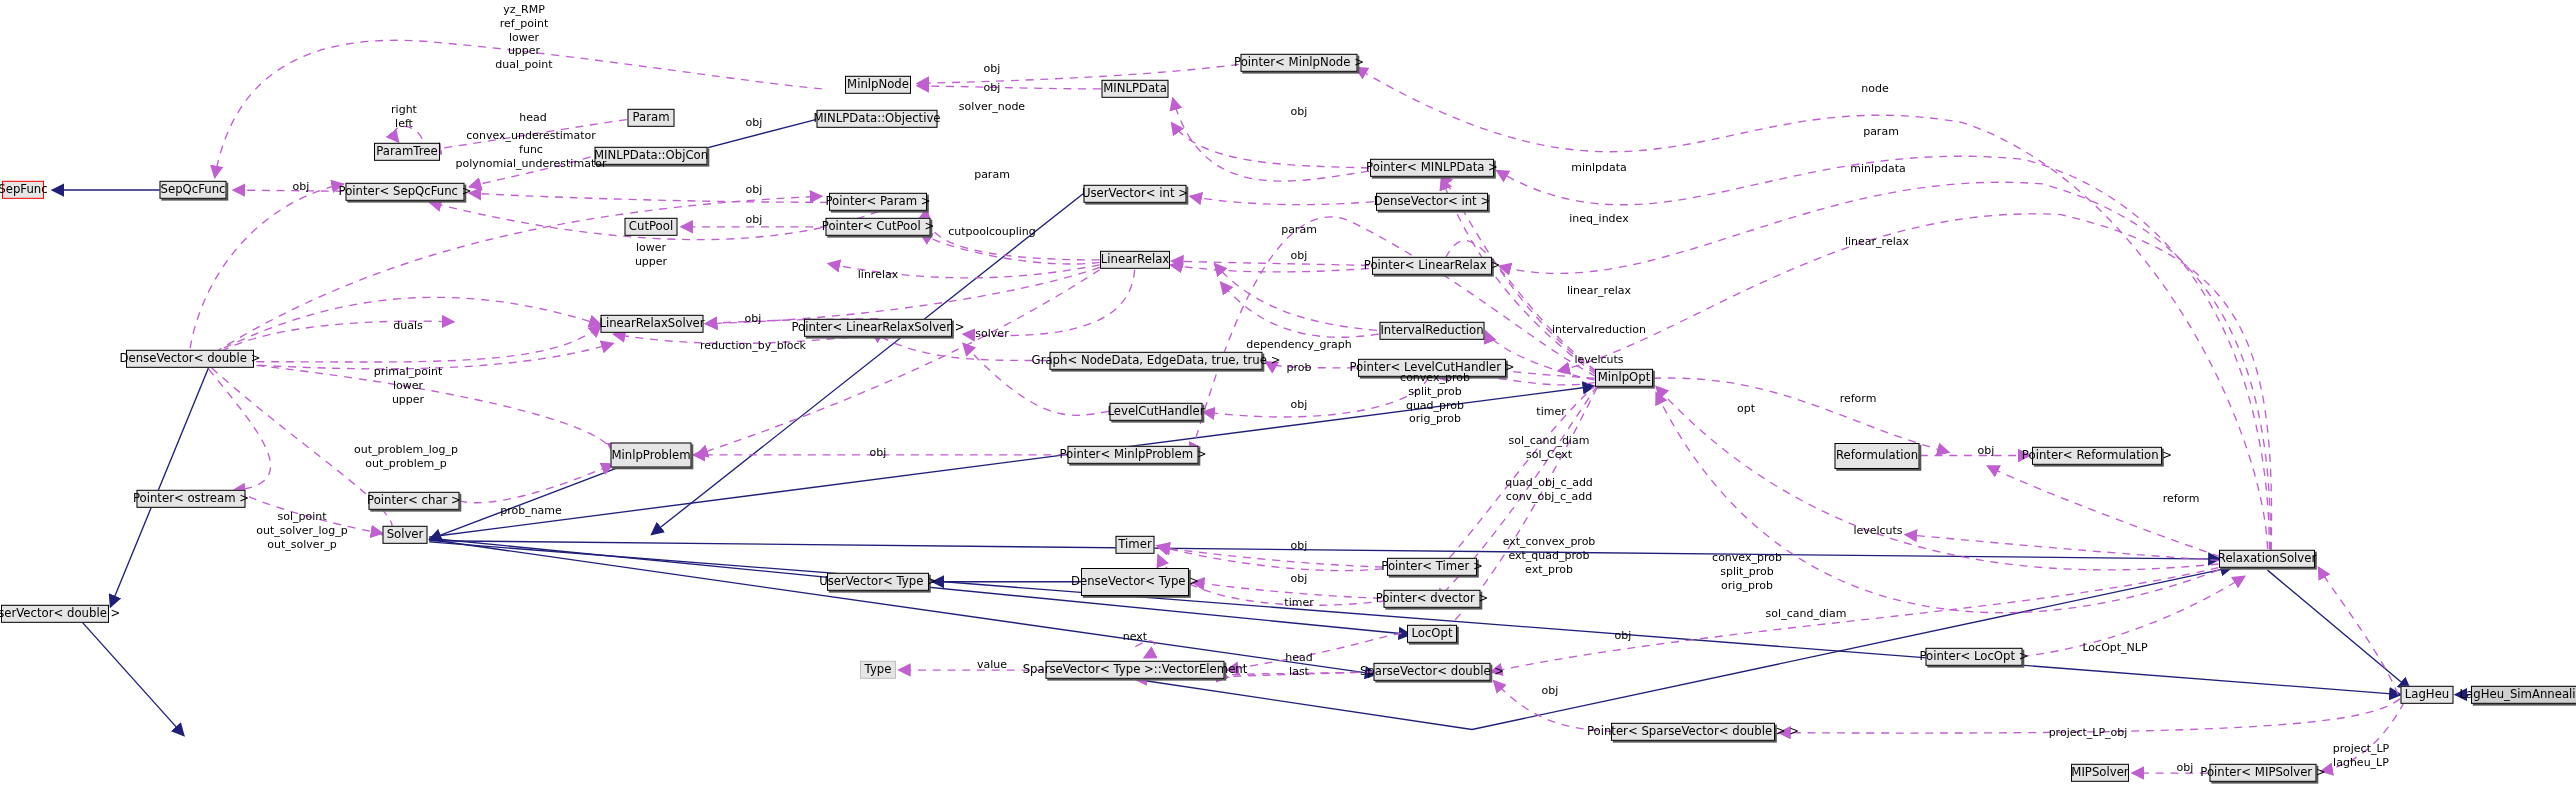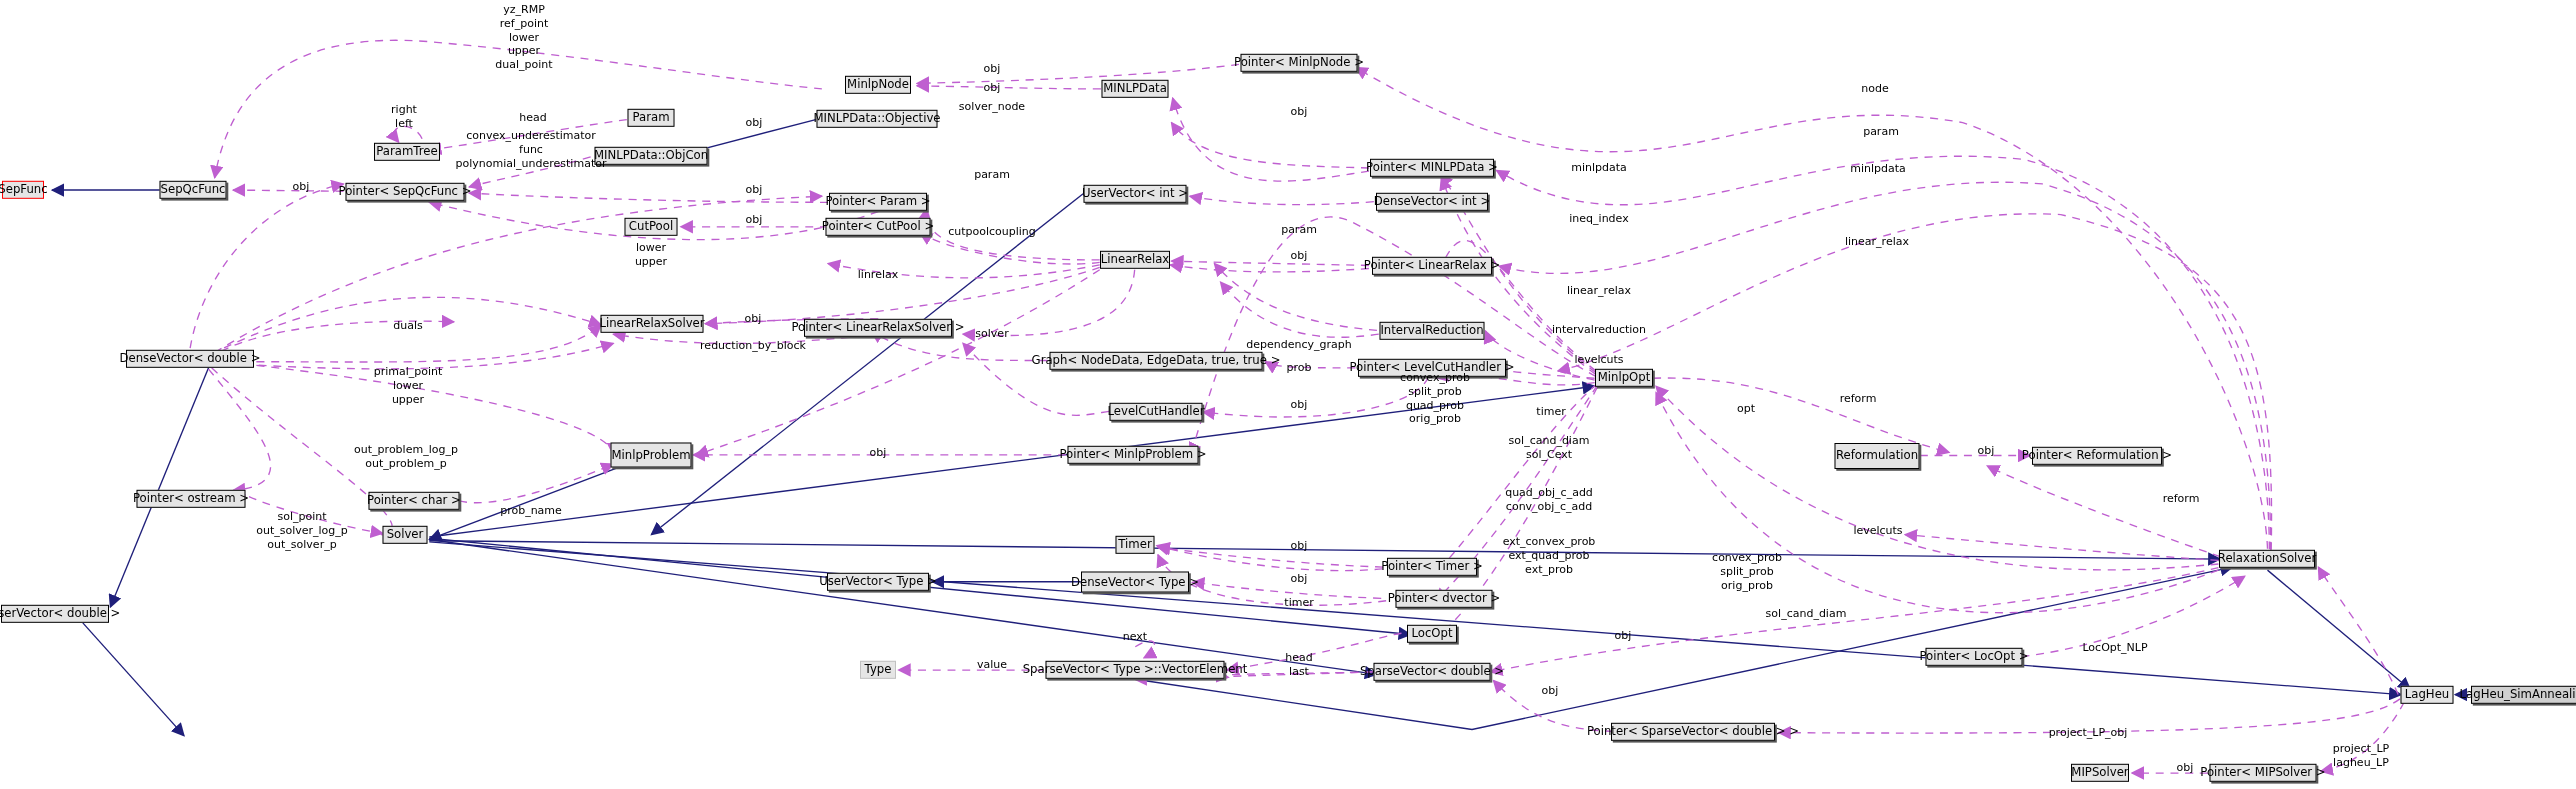--- a/index.html
+++ b/index.html
@@ -177,23 +177,23 @@
     <div class="node shadow" style="left: 1133px; top: 455px; width: 131px; height: 18.4px;">Pointer&lt; MinlpProblem &gt;</div>
     <div class="node shadow" style="left: 1624px; top: 378px; width: 58px; height: 18.4px;">MinlpOpt</div>
     <div class="node shadow" style="left: 1877px; top: 456px; width: 85px; height: 26px;">Reformulation</div>
     <div class="node shadow" style="left: 2097px; top: 456px; width: 130px; height: 18.4px;">Pointer&lt; Reformulation &gt;</div>
     <div class="node" style="left: 191px; top: 499px; width: 109px; height: 18.4px;">Pointer&lt; ostream &gt;</div>
     <div class="node shadow" style="left: 414px; top: 501px; width: 91px; height: 18.4px;">Pointer&lt; char &gt;</div>
     <div class="node" style="left: 405px; top: 535px; width: 45px; height: 18.4px;">Solver</div>
     <div class="node" style="left: 55px; top: 614px; width: 108px; height: 18.4px;">UserVector&lt; double &gt;</div>
     <div class="node" style="left: 1135px; top: 545px; width: 39px; height: 18.4px;">Timer</div>
     <div class="node shadow" style="left: 878px; top: 582px; width: 102px; height: 18.4px;">UserVector&lt; Type &gt;</div>
-    <div class="node shadow" style="left: 1135px; top: 582px; width: 108px; height: 21px;">DenseVector&lt; Type &gt;</div>
+    <div class="node shadow" style="left: 1135px; top: 582px; width: 108px; height: 28px;">DenseVector&lt; Type &gt;</div>
     <div class="node shadow" style="left: 1432px; top: 567px; width: 90px; height: 18.4px;">Pointer&lt; Timer &gt;</div>
-    <div class="node shadow" style="left: 1432px; top: 599px; width: 97px; height: 18.4px; margin-left: 12px;">Pointer&lt; dvector &gt;</div>
+    <div class="node shadow" style="left: 1432px; top: 599px; width: 97px; height: 18.4px;">Pointer&lt; dvector &gt;</div>
     <div class="node shadow" style="left: 1432px; top: 634px; width: 50px; height: 18.4px;">LocOpt</div>
     <div class="node grayborder" style="left: 878px; top: 670px; width: 36px; height: 18.4px;">Type</div>
     <div class="node shadow" style="left: 1135px; top: 670px; width: 179px; height: 18.4px;">SparseVector&lt; Type &gt;::VectorElement</div>
     <div class="node shadow" style="left: 1432px; top: 672px; width: 117px; height: 18.4px;">SparseVector&lt; double &gt;</div>
     <div class="node shadow" style="left: 1693px; top: 732px; width: 164px; height: 18.4px;">Pointer&lt; SparseVector&lt; double &gt; &gt;</div>
     <div class="node shadow" style="left: 2267px; top: 559px; width: 96px; height: 18.4px;">RelaxationSolver</div>
     <div class="node shadow" style="left: 1974px; top: 657px; width: 97px; height: 18.4px;">Pointer&lt; LocOpt &gt;</div>
     <div class="node" style="left: 2427px; top: 695px; width: 53px; height: 18.4px;">LagHeu</div>
     <div class="node root" style="left: 2525px; top: 695px; width: 108px; height: 18.4px;">LagHeu_SimAnnealing</div>
     <div class="node" style="left: 2100px; top: 773px; width: 58px; height: 18.4px;">MIPSolver</div>
@@ -246,21 +246,21 @@
     <div class="elabel" style="left: 1599px; top: 291px;">linear_relax</div>
     <div class="elabel" style="left: 1599px; top: 330px;">intervalreduction</div>
     <div class="elabel" style="left: 1599px; top: 360px;">levelcuts</div>
     <div class="elabel" style="left: 1435px; top: 398px;">convex_prob
 split_prob
 quad_prob
 orig_prob</div>
     <div class="elabel" style="left: 1551px; top: 412px;">timer</div>
     <div class="elabel" style="left: 1549px; top: 448px;">sol_cand_diam
 sol_Cext</div>
-    <div class="elabel" style="left: 1549px; top: 490px; margin-top: 10px;">quad_obj_c_add
+    <div class="elabel" style="left: 1549px; top: 490px;">quad_obj_c_add
 conv_obj_c_add</div>
     <div class="elabel" style="left: 1549px; top: 556px;">ext_convex_prob
 ext_quad_prob
 ext_prob</div>
     <div class="elabel" style="left: 1299px; top: 603px;">timer</div>
     <div class="elabel" style="left: 1299px; top: 546px;">obj</div>
     <div class="elabel" style="left: 1299px; top: 579px;">obj</div>
     <div class="elabel" style="left: 1135px; top: 637px;">next</div>
     <div class="elabel" style="left: 992px; top: 665px;">value</div>
     <div class="elabel" style="left: 1299px; top: 665px;">head

